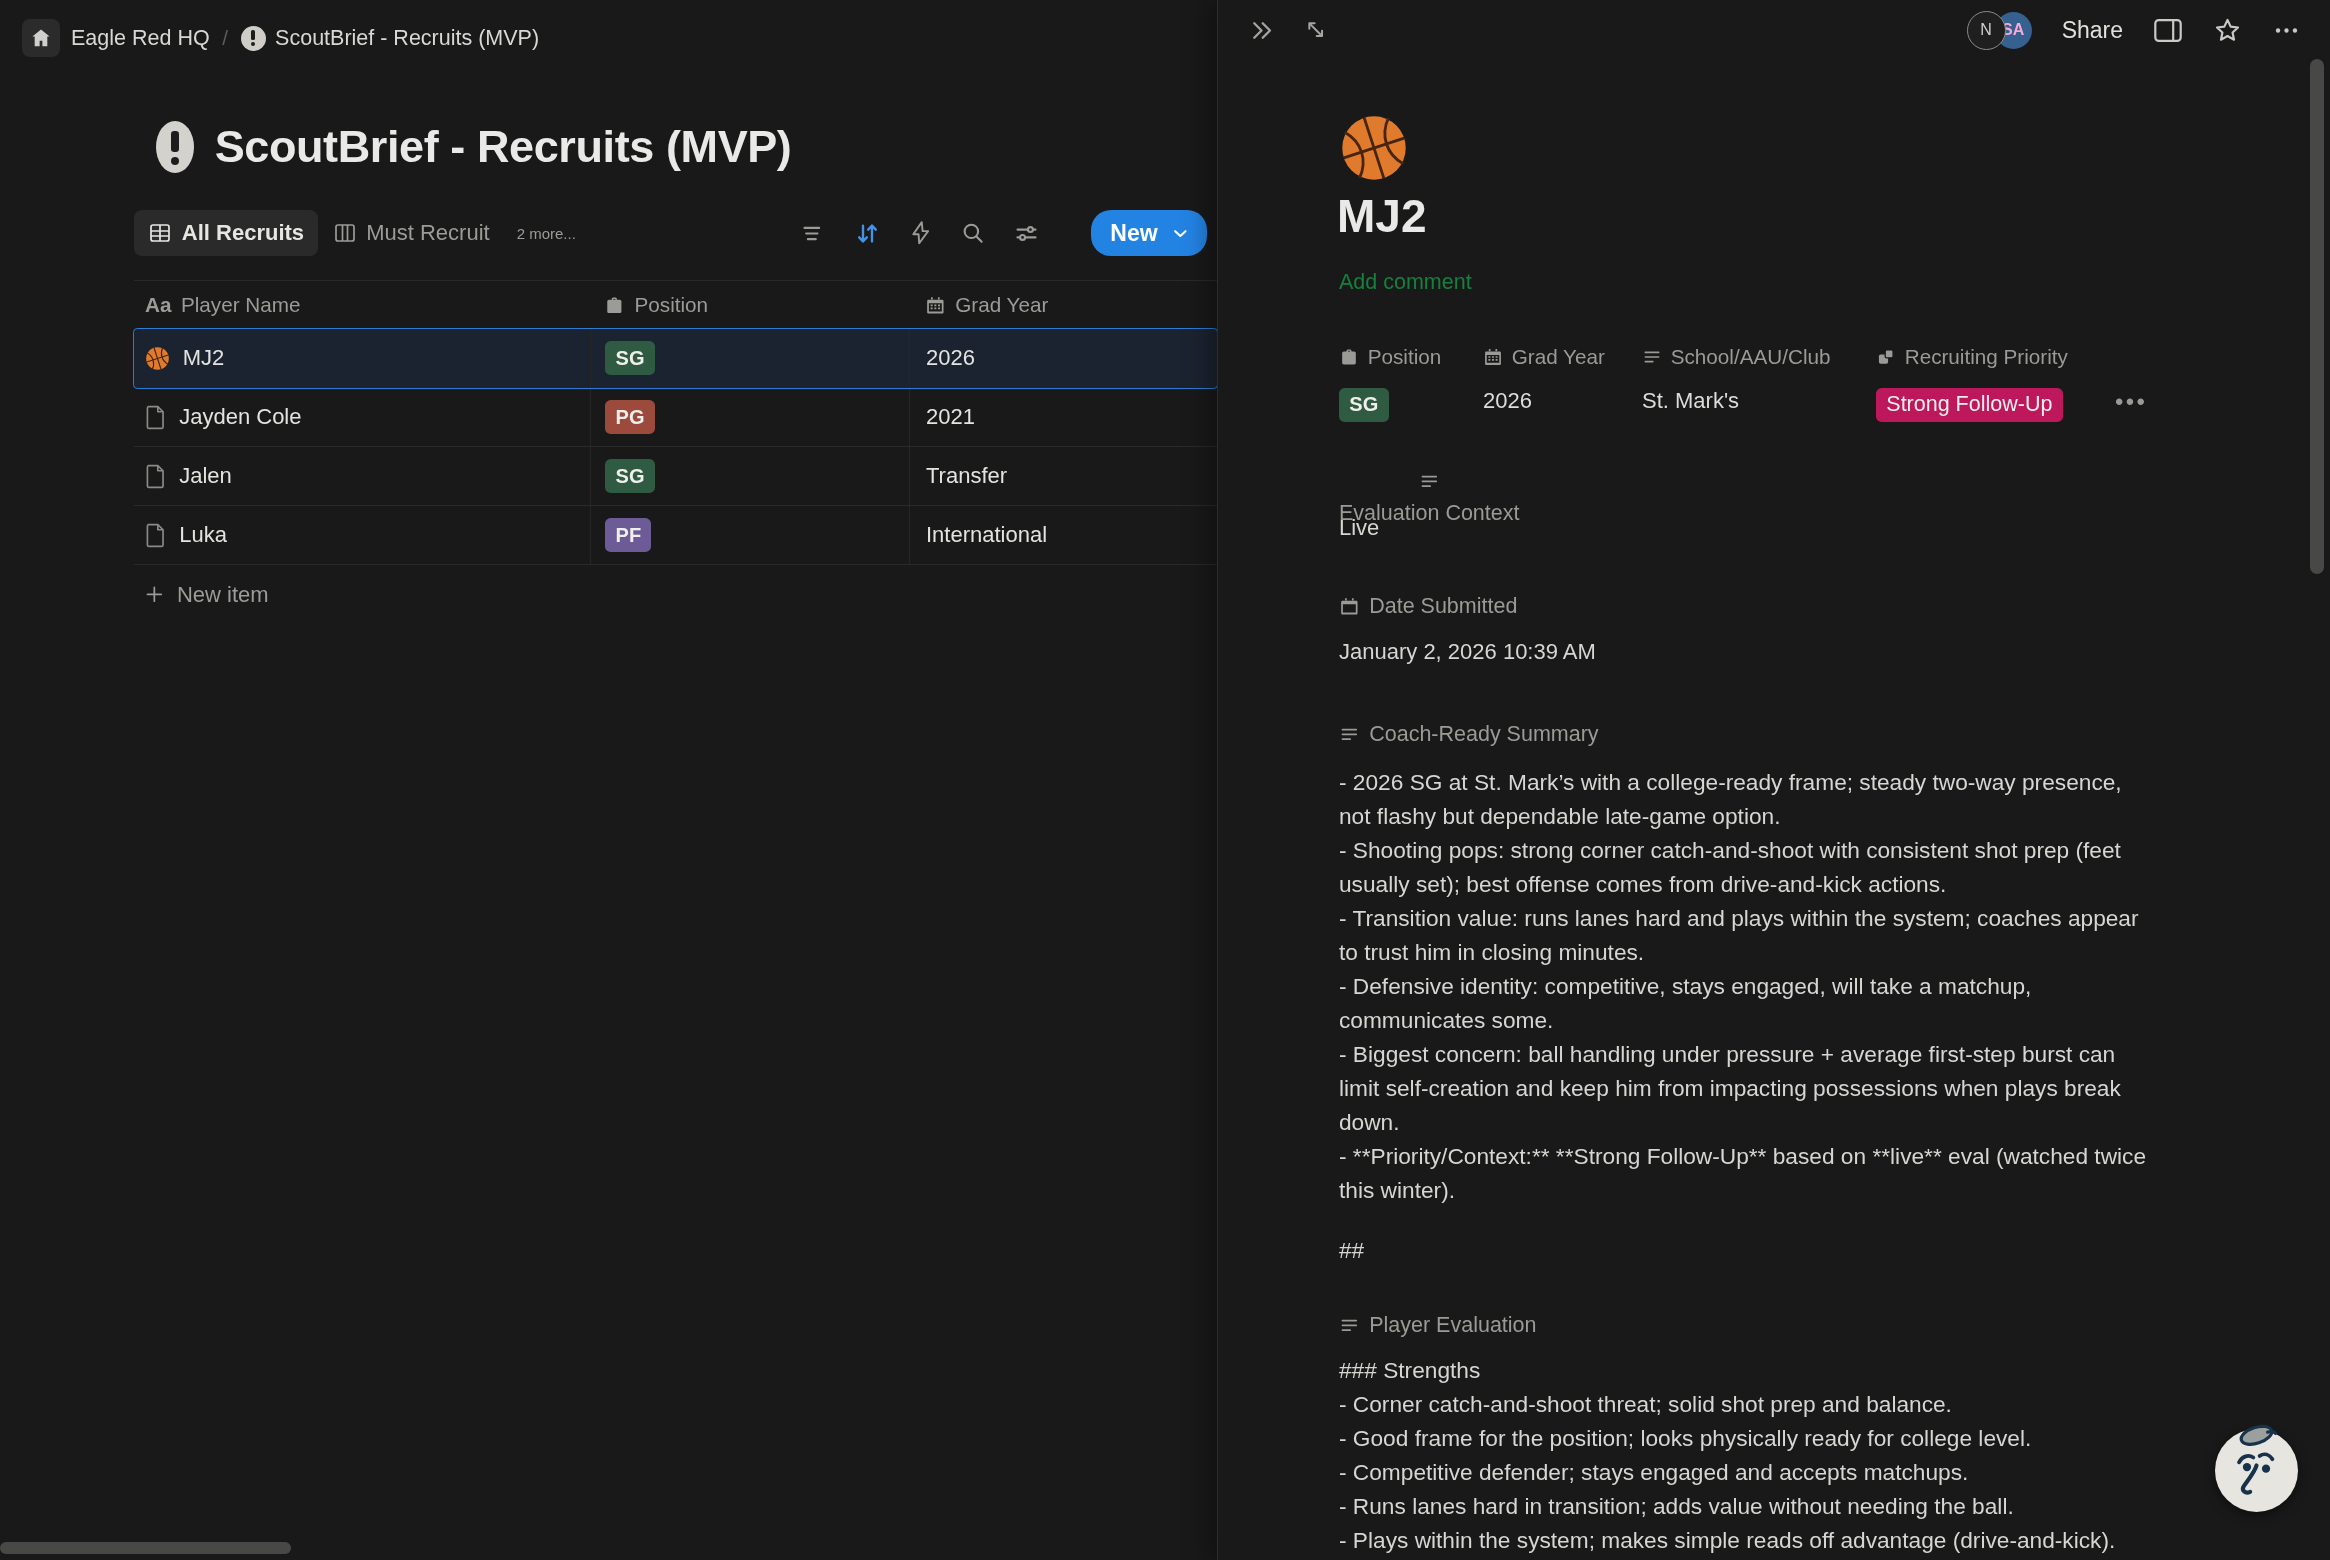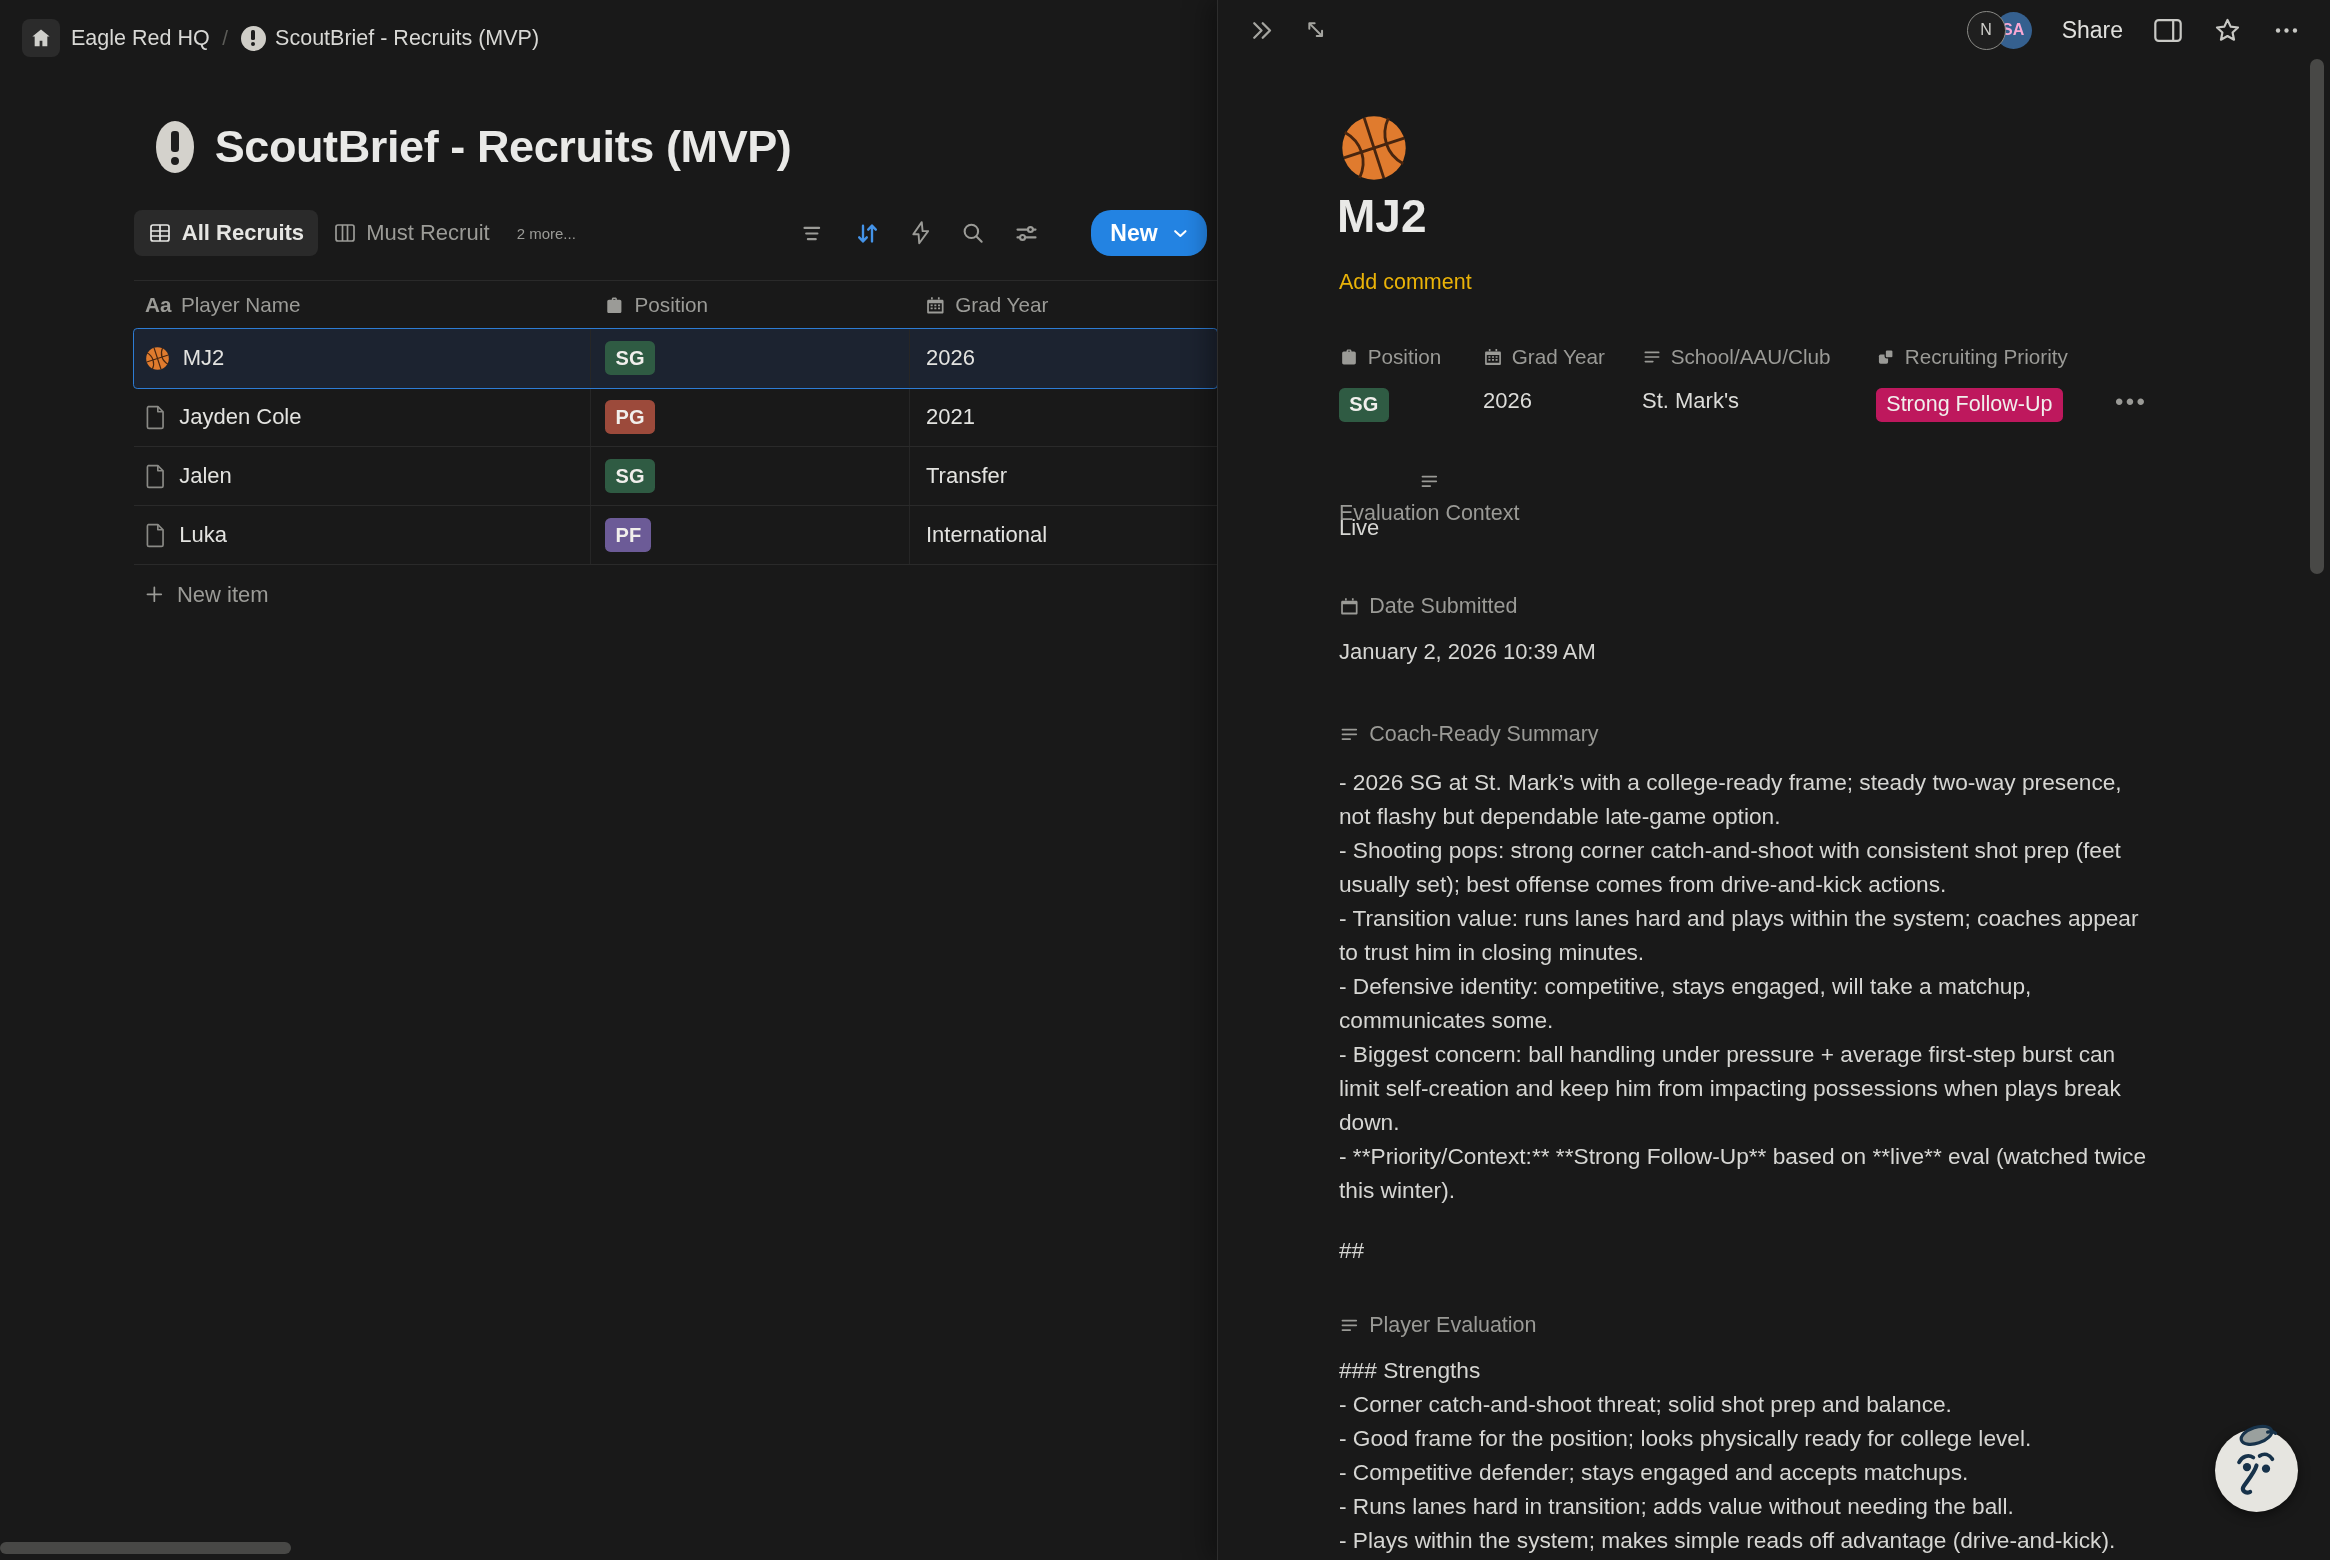--- a/index.html
+++ b/index.html
@@ -61,21 +61,21 @@
   .pt-right{margin-left:auto;display:flex;align-items:center;gap:30px;color:#cfcfcc;}
   .avatars{display:flex;align-items:center;}
   .avatar{width:37px;height:37px;border-radius:50%;display:flex;align-items:center;justify-content:center;font-size:16px;}
   .avatar.n{border:1.6px solid #8a8a86;color:#cfcfcb;background:#1f1f1f;z-index:2;}
   .avatar.sa{background:#35608f;color:#f9a8d4;margin-left:-11px;font-weight:600;}
   .share-lbl{font-size:23px;color:#e0e0dd;cursor:pointer;}
   .picon{cursor:pointer;display:flex;align-items:center;color:#c9c9c5;}
 
   .p-emoji{position:absolute;left:121px;top:113px;width:73px;height:73px;}
   .p-title{position:absolute;left:119px;top:189px;font-size:46px;font-weight:700;color:#e9e9e7;}
-  .p-addcomment{position:absolute;left:121px;top:270px;font-size:21.5px;color:#eab308;cursor:text;}
+  .p-addcomment{position:absolute;left:121px;top:270px;font-size:21.5px;color:#15803d;cursor:text;}
 
   .p-props{position:absolute;left:121px;top:343px;width:938px;height:95px;}
   .prop{position:absolute;top:0;}
   .prop .ph{display:flex;align-items:center;gap:8.7px;color:#9a9a96;font-size:20.7px;height:27px;}
   .prop .pv{margin-top:17.5px;font-size:22px;color:#dcdcd9;display:flex;align-items:center;}
   .prop-dots{position:absolute;left:776px;top:45px;color:#9a9a96;font-size:24px;letter-spacing:2.4px;cursor:pointer;}
 
   .sec-h{display:flex;align-items:center;gap:9.5px;color:#9a9a96;font-size:21.5px;cursor:pointer;}
   .sec-v{font-size:22px;color:#d6d6d3;}
   .s-evalctx-h{position:absolute;left:121px;top:471px;flex-direction:column;}

